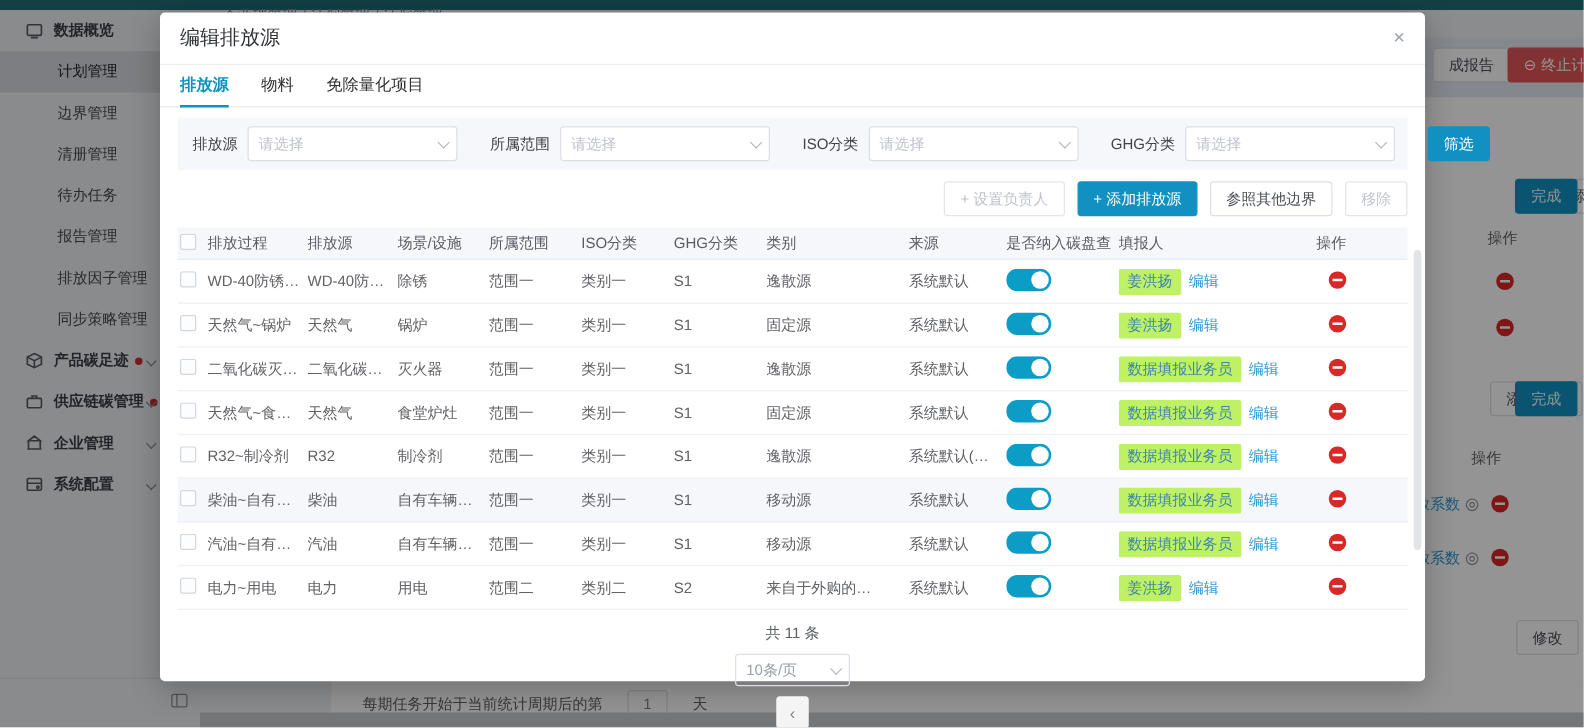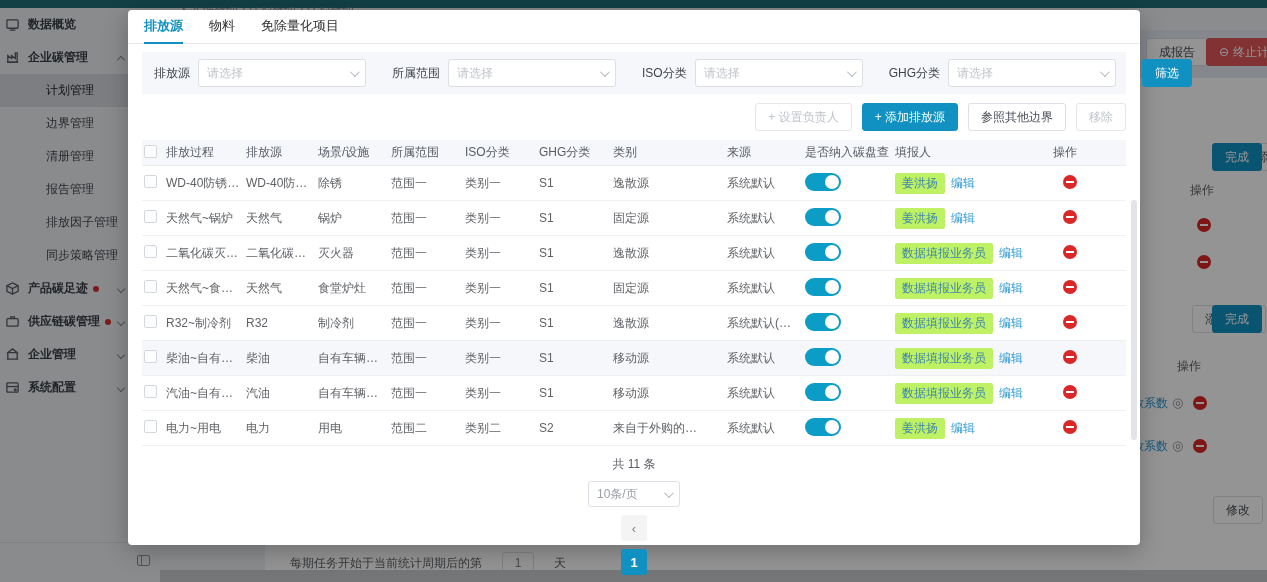--- a/index.html
+++ b/index.html
@@ -5,21 +5,21 @@
   * { margin:0; padding:0; box-sizing:border-box; }
   body { font-family:"Liberation Sans","DejaVu Sans",sans-serif; font-size:12px; color:#606266; }
   .stage { position:relative; width:1267px; height:582px; overflow:hidden; background:#f0f2f5; }
 
   
   .topbar { position:absolute; top:0; left:0; width:100%; height:8px; background:#1f6e78; z-index:1; }
 
   
   .sidebar { position:absolute; top:8px; left:0; bottom:0; width:160px; background:#edeff2; z-index:2; }
   .side-item { position:relative; height:33px; display:flex; align-items:center; padding-left:46px; color:#3a3f46; cursor:pointer; }
-  .side-item.top { padding-left:5px; font-weight:700; }
+  .side-item.top { padding-left:20px; font-weight:700; }
   .side-item.top .s-label { margin-left:8px; }
   .side-item.sub { font-weight:400; color:#45494f; }
   .side-item.active { background:#d6dade; color:#23272d; }
   .s-icon { width:15px; height:15px; display:inline-flex; }
   .s-icon svg { width:15px; height:15px; stroke:#565b63; fill:none; stroke-width:1.4; }
   .side-arrow { position:absolute; right:36px; top:14px; width:6px; height:6px; border-right:1px solid #8a8f96; border-bottom:1px solid #8a8f96; transform:rotate(45deg); }
   .dot { width:6px; height:6px; background:#d43030; border-radius:50%; margin-left:5px; }
   .side-footer { position:absolute; bottom:0; left:0; right:0; height:40px; border-top:1px solid #dcdfe3; }
   .collapse-icon { position:absolute; right:10px; top:12px; width:13px; height:11px; border:1.2px solid #8a8f96; border-radius:2px; }
   .collapse-icon::after { content:""; position:absolute; left:3px; top:0; bottom:0; width:1.2px; background:#8a8f96; }
@@ -95,38 +95,31 @@
   <div class="sidebar">
     <div class="side-item top">
       <span class="s-icon">
           <svg viewBox="0 0 16 16">
             <rect x="2" y="3" width="12" height="9" rx="1"></rect>
             <line x1="5" y1="14" x2="11" y2="14"></line>
           </svg>
         </span>
       <span class="s-label">数据概览</span>
     </div>
-    <div class="side-item top">
-      <span class="s-icon">
-          <svg viewBox="0 0 16 16">
-            <path d="M3 13 V6 l4 3 V6 l4 3 V3 h2 v10 z"></path>
-            <line x1="2" y1="13" x2="14" y2="13"></line>
-          </svg>
-        </span>
-      <span class="s-label">企业碳管理</span>
-      <span class="side-arrow" style="transform:rotate(-135deg);top:16px"></span>
-    </div>
     <div class="side-item sub active">
       <span class="s-label">计划管理</span>
     </div>
     <div class="side-item sub">
       <span class="s-label">边界管理</span>
     </div>
     <div class="side-item sub">
       <span class="s-label">清册管理</span>
+    </div>
+    <div class="side-item sub">
+      <span class="s-label">待办任务</span>
     </div>
     <div class="side-item sub">
       <span class="s-label">报告管理</span>
     </div>
     <div class="side-item sub">
       <span class="s-label">排放因子管理</span>
     </div>
     <div class="side-item sub">
       <span class="s-label">同步策略管理</span>
     </div>
@@ -228,20 +221,24 @@
       <span class="bg-input">1</span>
       <span>天</span>
     </div>
 
     <div class="bg-footband"></div>
   </div>
 
   <div class="overlay"></div>
 
   <div class="modal">
+    <div class="m-header">
+      <span class="m-title">编辑排放源</span>
+      <span class="m-close">×</span>
+    </div>
 
     <div class="m-tabs">
       <span class="m-tab active">排放源</span>
       <span class="m-tab">物料</span>
       <span class="m-tab">免除量化项目</span>
     </div>
 
     <div class="m-filterbar">
       <div class="f-group">
         <span class="f-label">排放源</span>

